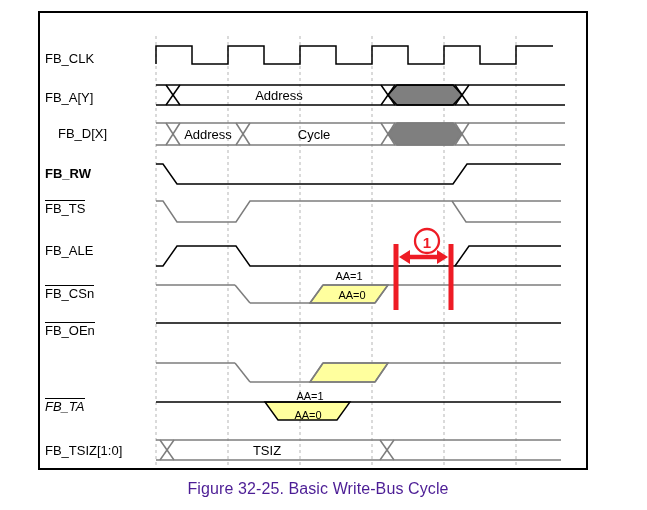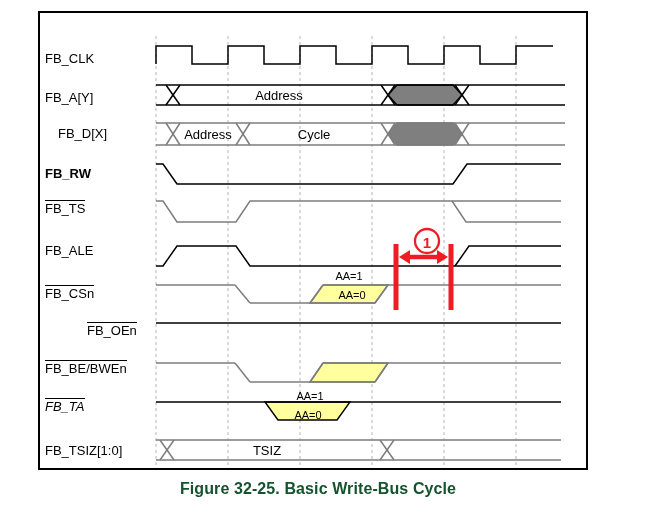--- a/index.html
+++ b/index.html
@@ -5,21 +5,21 @@
   html,body{margin:0;padding:0;background:#fff;}
   .page{position:relative;width:647px;height:510px;background:#fff;overflow:hidden;
         font-family:"Liberation Sans","DejaVu Sans",sans-serif;}
   .canvas{position:absolute;left:0;top:0;}
   .sig{position:absolute;transform:translateY(-50%);font-size:13px;color:#000;white-space:nowrap;}
   .ov{display:inline-block;border-top:1.5px solid #000;padding-top:0;}
   .t{position:absolute;transform:translate(-50%,-50%);white-space:nowrap;}
   .bus{font-size:13px;color:#000;}
   .aa{font-size:11px;color:#000;}
   .circnum{font-size:15px;font-weight:bold;color:#ee1c25;}
-  .caption{font-size:16px;font-weight:bold;color:#14532d;letter-spacing:0.1px;}
+  .caption{font-size:16px;font-weight:normal;color:#4c1d95;letter-spacing:0.1px;}
 </style>
 </head>
 <body>
 
 <div class="page">
   <svg class="canvas" width="647" height="510" viewBox="0 0 647 510">
       <line x1="156" y1="36" x2="156" y2="467" stroke="#b5b5b5" stroke-width="1" stroke-dasharray="3 3"></line>
       <line x1="228" y1="36" x2="228" y2="467" stroke="#b5b5b5" stroke-width="1" stroke-dasharray="3 3"></line>
       <line x1="300" y1="36" x2="300" y2="467" stroke="#b5b5b5" stroke-width="1" stroke-dasharray="3 3"></line>
       <line x1="372" y1="36" x2="372" y2="467" stroke="#b5b5b5" stroke-width="1" stroke-dasharray="3 3"></line>
@@ -83,22 +83,21 @@
       <circle cx="427" cy="241" r="12" fill="none" stroke="#ee1c25" stroke-width="2.3"></circle>
     </svg>
   <div class="t caption" style="left:318px;top:489px">Figure 32-25. Basic Write-Bus Cycle</div>
 <div class="sig" style="left: 45px; top: 58px;"><span>FB_CLK</span></div>
     <div class="sig" style="left: 45px; top: 97px;"><span>FB_A[Y]</span></div>
     <div class="sig" style="left: 58px; top: 133px;"><span>FB_D[X]</span></div>
     <div class="sig" style="left: 45px; top: 173px; font-weight: bold;"><span>FB_RW</span></div>
     <div class="sig" style="left: 45px; top: 208px;"><span class="ov">FB_TS</span></div>
     <div class="sig" style="left: 45px; top: 250px; text-align: right;"><span>FB_ALE</span></div>
     <div class="sig" style="left: 45px; top: 293px; text-decoration: underline;"><span class="ov">FB_CSn</span></div>
-    <div class="sig" style="left: 45px; top: 330px; margin-left: 42px;"><span class="ov">FB_OEn</span></div>
-    <div class="sig" style="left: 45px; top: 368px;"><span class="ov">FB_BE/BWEn</span></div>
+    <div class="sig" style="left: 45px; top: 330px;"><span class="ov">FB_OEn</span></div>
     <div class="sig" style="left: 45px; top: 406px; font-style: italic;"><span class="ov">FB_TA</span></div>
     <div class="sig" style="left: 45px; top: 450px;"><span>FB_TSIZ[1:0]</span></div>
     <div class="t bus" style="left: 279px; top: 95px;">Address</div>
     <div class="t bus" style="left: 208px; top: 134px;">Address</div>
     <div class="t bus" style="left: 314px; top: 134px;">Cycle</div>
     <div class="t bus" style="left: 267px; top: 450px;">TSIZ</div>
     <div class="t aa" style="left: 349px; top: 276px;">AA=1</div>
     <div class="t aa" style="left: 352px; top: 295px;">AA=0</div>
     <div class="t aa" style="left: 310px; top: 396px;">AA=1</div>
     <div class="t aa" style="left: 308px; top: 415px;">AA=0</div>

